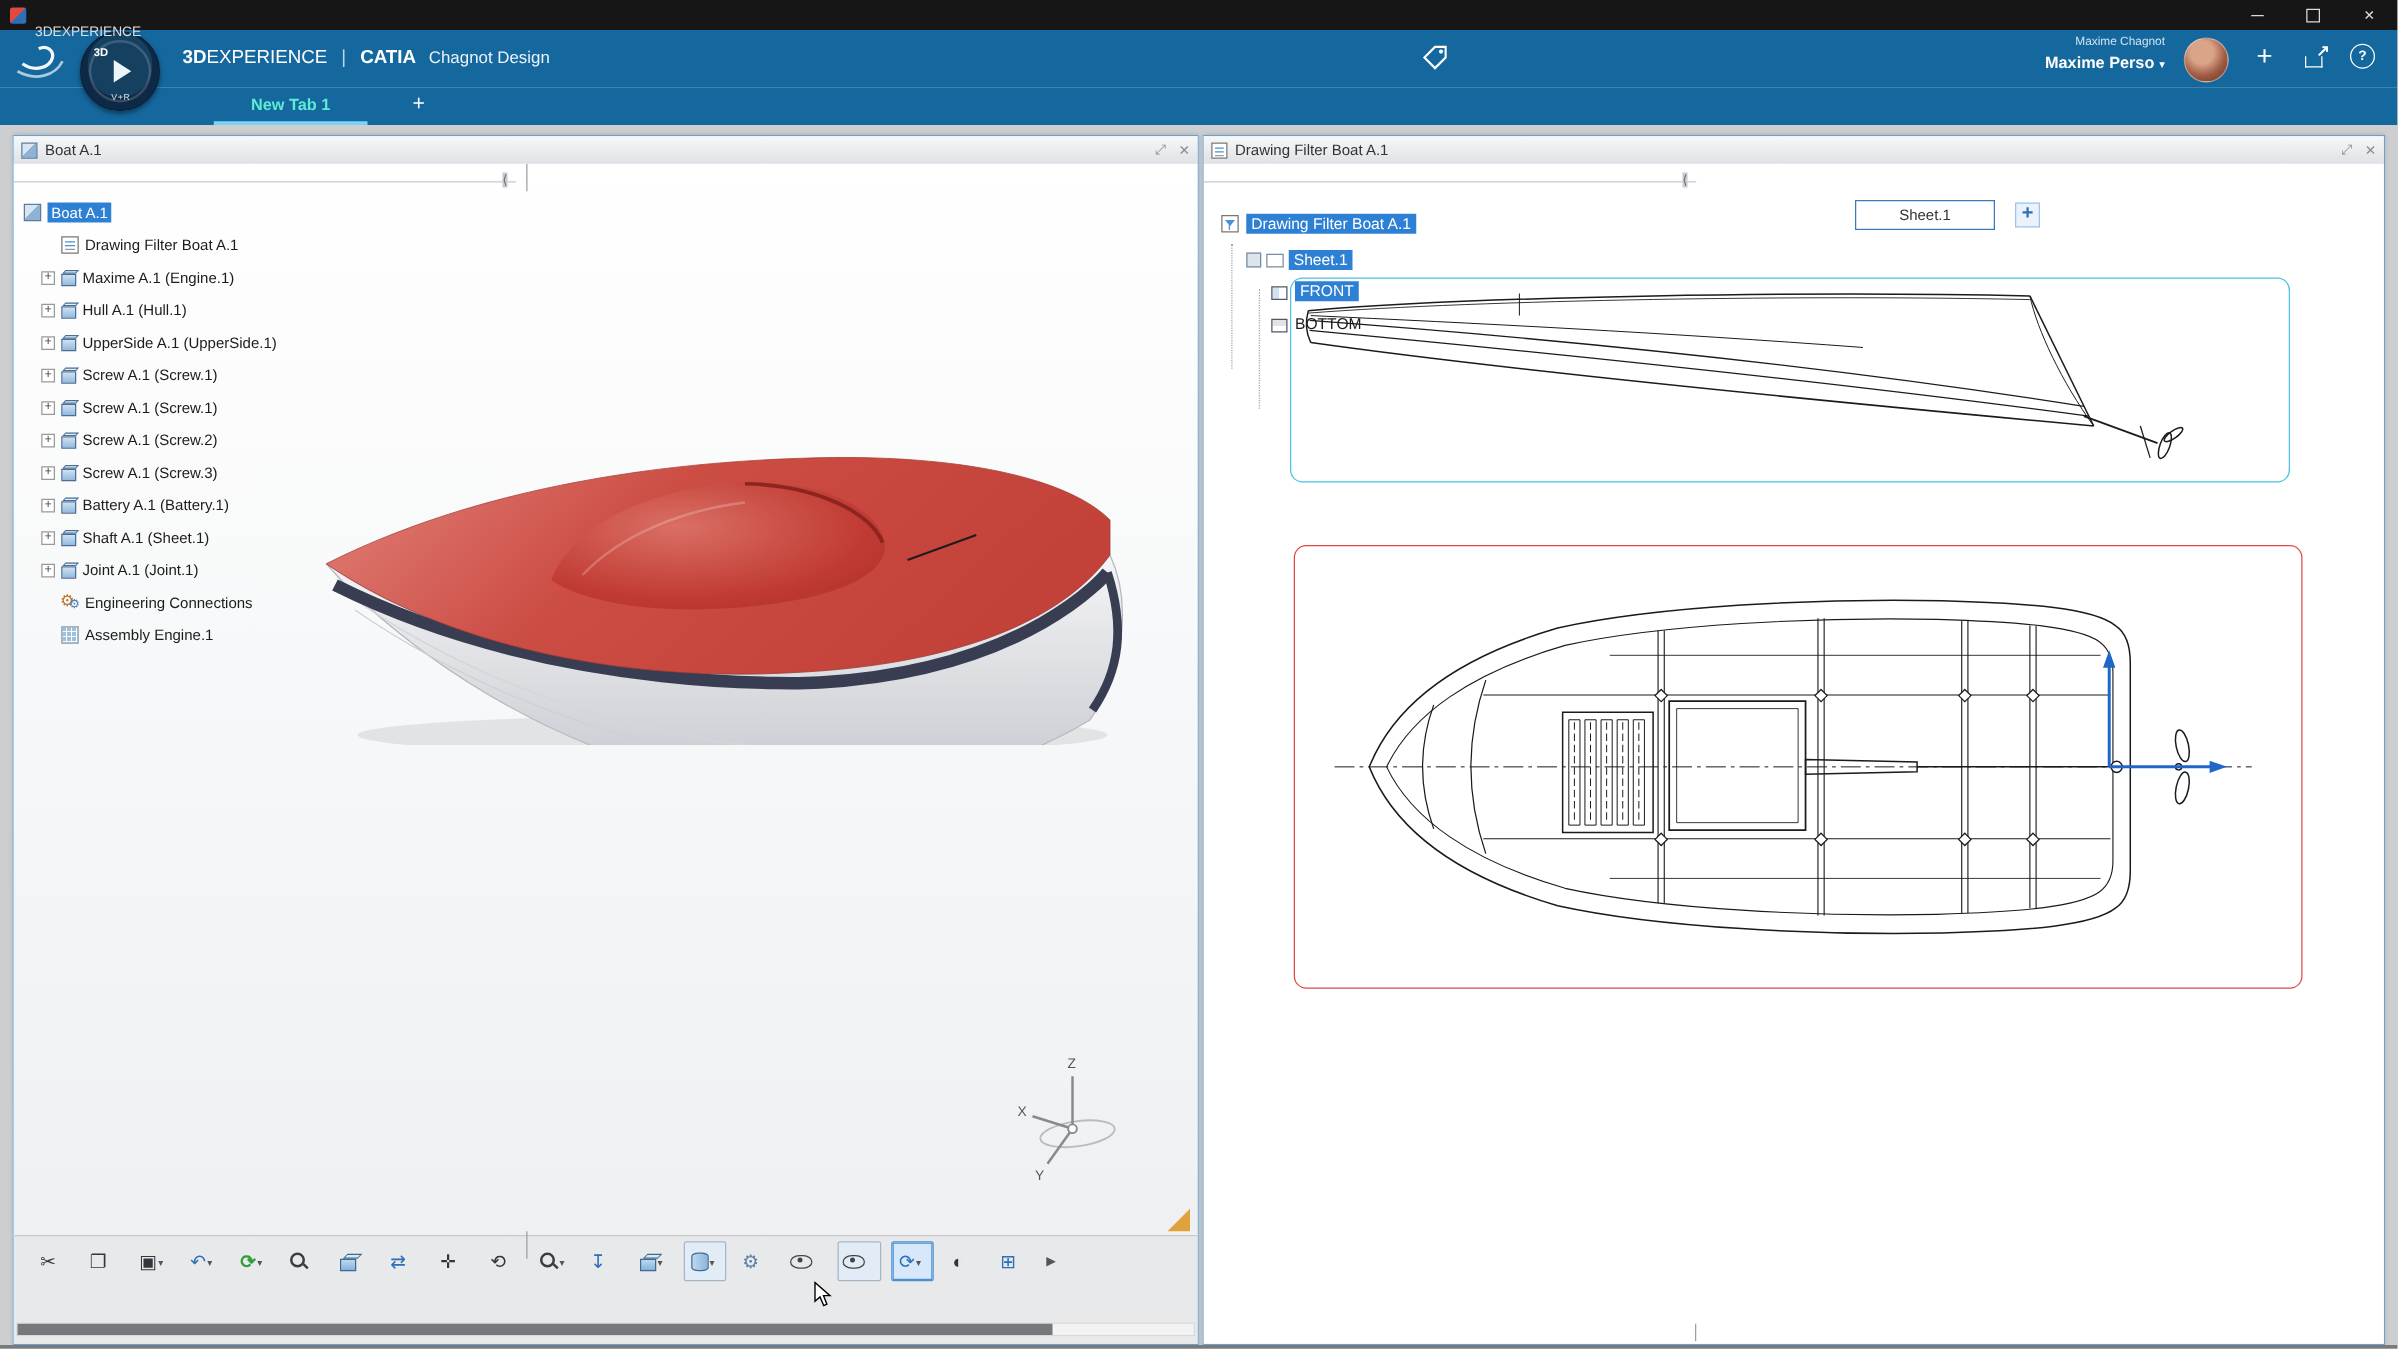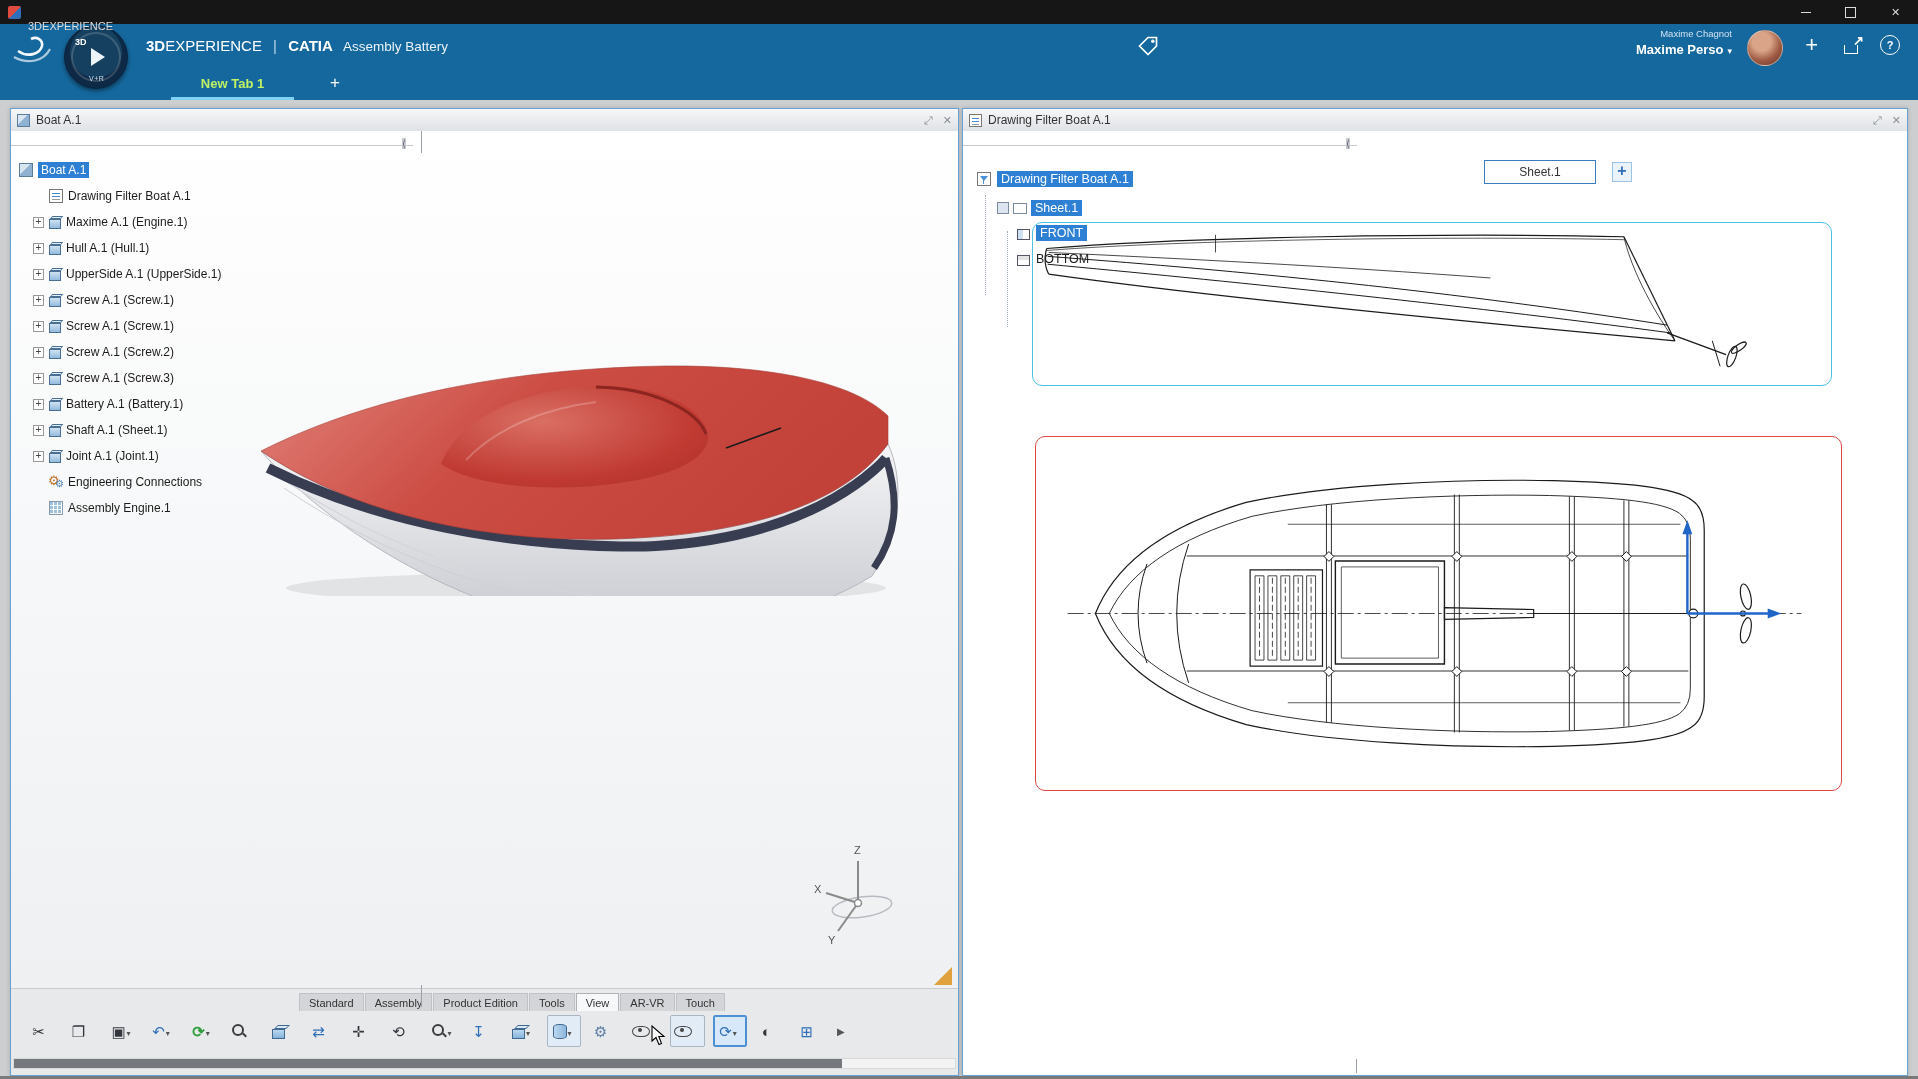--- a/index.html
+++ b/index.html
@@ -48,21 +48,21 @@
     background:radial-gradient(circle at 40% 32%,#d9a488 0 30%,#a05c44 60%,#5e2f26 100%);
     border:1px solid rgba(255,255,255,.4);}
   .hplus{position:absolute;right:100px;top:8px;color:#fff;font-size:22px;font-weight:300;}
   .hshare{position:absolute;right:54px;top:13px;width:20px;height:17px;color:#fff;}
   .hshare::before{content:"";position:absolute;left:0;bottom:0;width:12px;height:8px;border:1.5px solid #fff;border-top:none;}
   .hshare .arrow{position:absolute;right:0;top:-4px;font-size:13px;font-weight:bold;}
   .hhelp{position:absolute;right:18px;top:11px;width:18px;height:18px;border:1.6px solid #fff;border-radius:50%;
     color:#fff;font-size:11px;font-weight:bold;display:flex;align-items:center;justify-content:center;}
   
   .tabbar{position:absolute;left:0;top:70px;right:0;height:30px;background:#15689e;z-index:14;}
-  .tab{position:absolute;left:171px;width:123px;height:27px;color:#bef264;font-size:13px;font-weight:bold;
+  .tab{position:absolute;left:171px;width:123px;height:27px;color:#5eead4;font-size:13px;font-weight:bold;
     text-align:center;line-height:27px;border-bottom:3px solid #7fd2f4;}
   .tab-add{position:absolute;left:330px;top:3px;color:#fff;font-size:17px;font-weight:300;}
   
   .main{position:absolute;left:0;top:100px;right:0;bottom:0;background:#cdced0;}
   .bottom-edge{position:absolute;left:0;right:0;bottom:0;height:3px;background:#7a7a7a;}
   .win{position:absolute;top:8px;height:968px;background:#fff;border:1px solid #68a2d4;box-sizing:border-box;box-shadow:0 0 4px rgba(0,0,0,.18);}
   .winL{left:10px;width:949px;}
   .winR{left:962px;width:946px;}
   .wtitle{height:22px;background:linear-gradient(#f6f7f8,#dfe2e6);border-bottom:1px solid #c3c7cc;
     display:flex;align-items:center;padding:0 6px;gap:6px;}
@@ -184,21 +184,21 @@
   </svg>
   <div class="compass">
     <span class="c3d">3D</span>
     <span class="play"></span>
     <span class="cvr">V+R</span>
   </div>
   <div class="brand">
     <span class="b1">3D</span><span>EXPERIENCE</span>
     <span class="bsep">|</span>
     <span class="b1">CATIA</span>
-    <span class="b3">Assembly Battery</span>
+    <span class="b3">Chagnot Design</span>
   </div>
   <svg class="tagicon" width="24" height="24" viewBox="0 0 24 24">
     <path d="M3.5 12 L12 3.5 H20.5 V12 L12 20.5 Z" stroke="#fff" stroke-width="1.7" fill="none"></path>
     <circle cx="16.8" cy="7.2" r="1.7" fill="#fff"></circle>
   </svg>
   <div class="userblock">
     <div class="usmall">Maxime Chagnot</div>
     <div class="uname">
       <span>Maxime Perso</span><span class="ucaret">▾</span>
     </div>
@@ -362,36 +362,20 @@
         <line x1="48" y1="62" x2="28" y2="90" stroke="#8a8a8a" stroke-width="2"></line>
         <circle cx="48" cy="62" r="3.5" fill="#fff" stroke="#8a8a8a" stroke-width="1.5"></circle>
         <text x="44" y="13" font-size="11" fill="#555">Z</text>
         <text x="4" y="52" font-size="11" fill="#555">X</text>
         <text x="18" y="103" font-size="11" fill="#555">Y</text>
       </svg>
       <span class="corner"></span>
     </div>
 
     <div class="wbottom">
-      <div class="wtabs">
-
-          <span class="wtab">Standard</span>
-
-          <span class="wtab">Assembly</span>
-
-          <span class="wtab">Product Edition</span>
-
-          <span class="wtab">Tools</span>
-
-          <span class="wtab active">View</span>
-
-          <span class="wtab">AR-VR</span>
-
-          <span class="wtab">Touch</span>
-        </div>
       <div class="wicons">
         <div style="display:flex;align-items:center;">
 
             <span class="tb-btn">
               <span class="glyph c-dark">✂</span>
               <span class="dd"></span>
             </span>
 
             <span class="tb-btn">
               <span class="glyph c-dark">❐</span>

